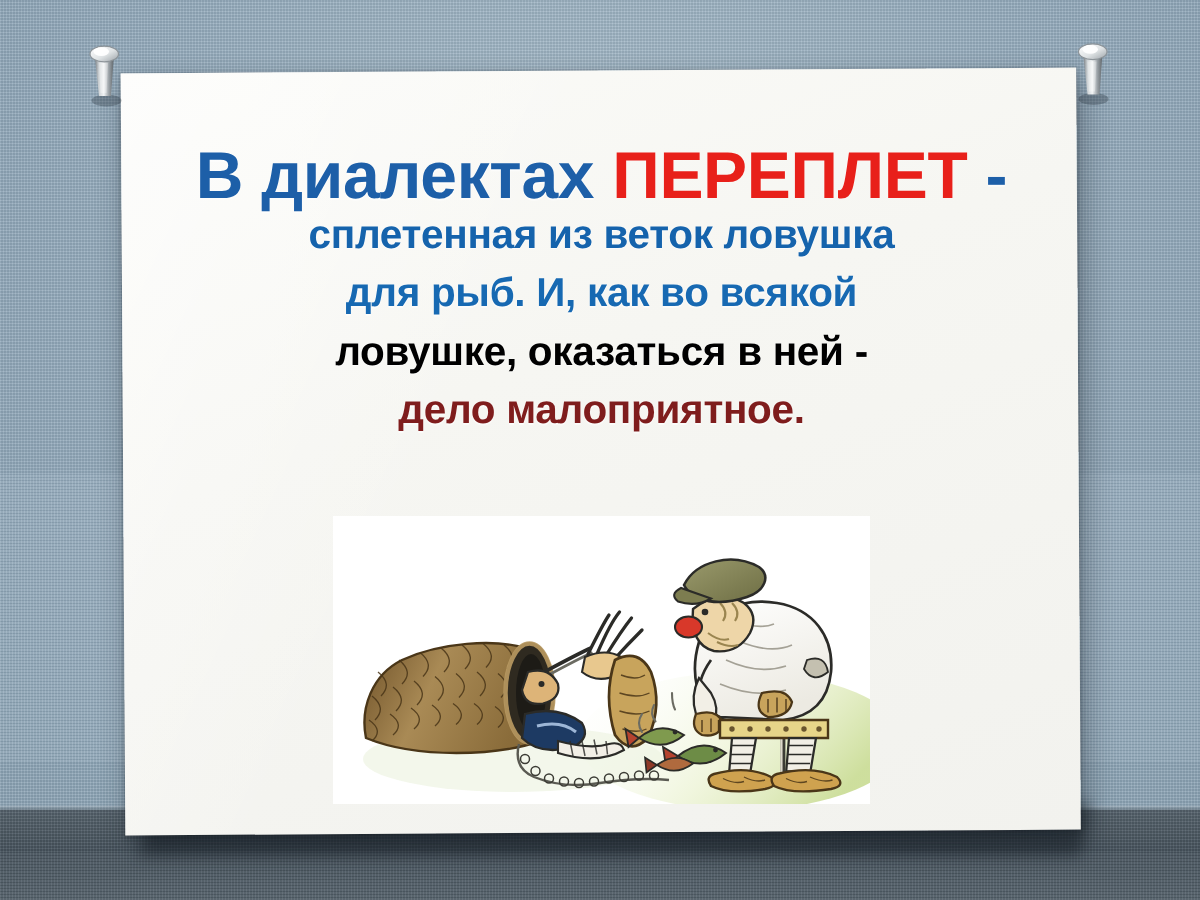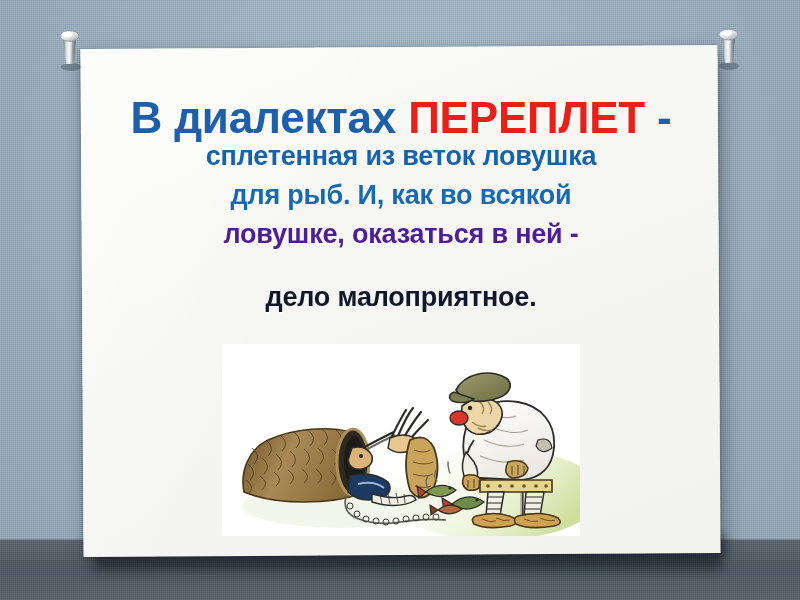--- a/index.html
+++ b/index.html
@@ -126,22 +126,22 @@
     line-height: 39px;
     letter-spacing: -0.2px;
     white-space: nowrap;
     text-shadow:
       0 0 1px rgba(255,255,255,0.9),
       0 1px 0 rgba(255,255,255,0.55);
   }
   .line-1 { color: #1d5fa8; font-size: 44px; }
   .line-2 { color: #1563ac; }
   .line-3 { color: #1769b2; }
-  .line-4 { color: #4c1d95; }
-  .line-5 { color: #0f172a; margin-top: 24px; }
+  .line-4 { color: #000000; }
+  .line-5 { color: #7f1d1d; }
   .kw-red {
     color: #e8201a;
     text-shadow: 0 0 1px rgba(255,255,255,0.85);
   }
 
   
   .illus {
     position: absolute;
     left: 222px;
     top: 344px;

